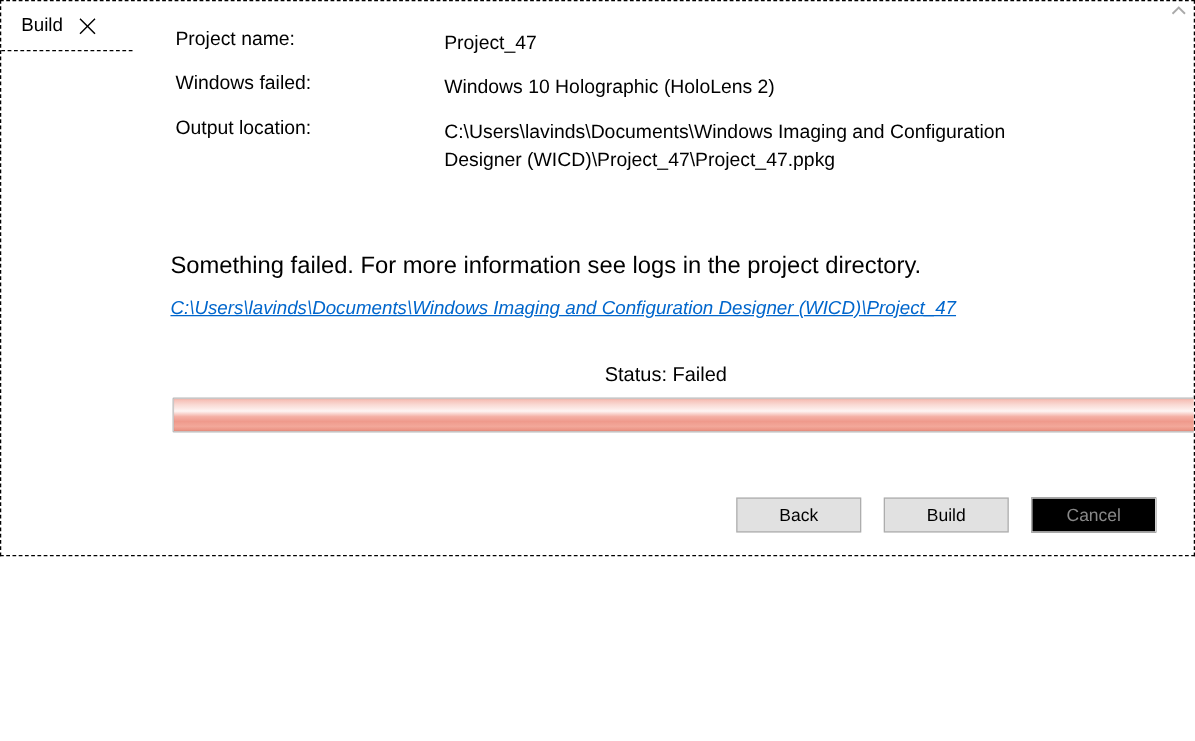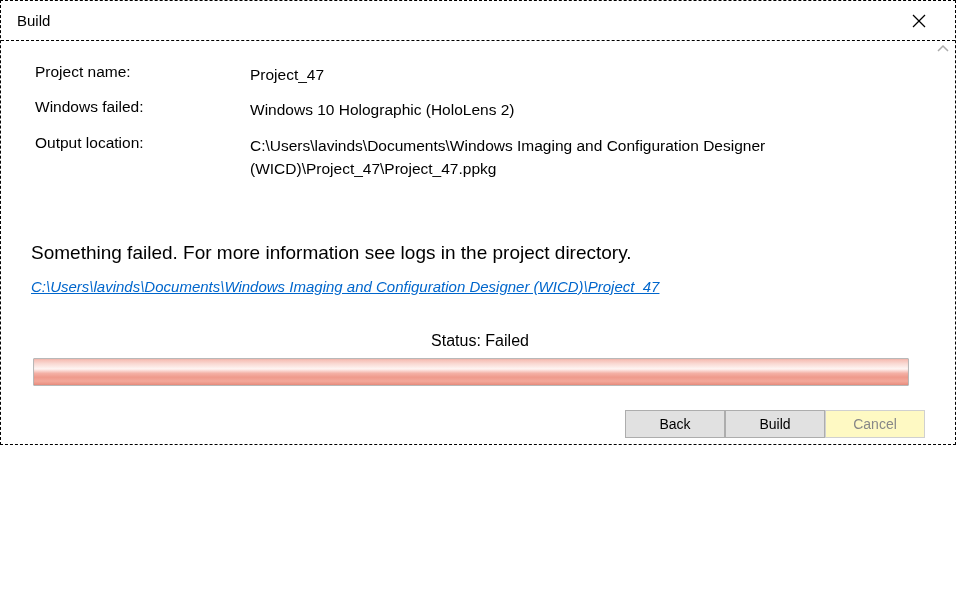--- a/index.html
+++ b/index.html
@@ -14,21 +14,20 @@
       height: 593px;
       overflow: hidden;
       position: relative;
     }
     .window {
       width: 956px;
       height: 445px;
       border: 1px dashed #000;
       background: #fff;
       display: flex;
-      flex-direction: column;
     }
     .title-bar {
       height: 40px;
       display: flex;
       align-items: center;
       justify-content: space-between;
       padding: 0 16px;
       border-bottom: 1px dashed #000;
     }
     .title-bar-text {
@@ -126,37 +125,37 @@
         #fef5f3 38%,
         #f4b0a5 55%,
         #ef9a8c 70%,
         #f3a89a 85%,
         #e88d7e 100%);
       border-radius: 1px;
       box-shadow: inset 0 0 1px rgba(0,0,0,0.15);
     }
     .button-row {
       position: absolute;
-      bottom: 6px;
+      bottom: 18px;
       right: 30px;
       display: flex;
-      gap: 0;
+      gap: 18px;
     }
     .btn {
       width: 100px;
       height: 28px;
       font-family: "Segoe UI", Tahoma, sans-serif;
       font-size: 14px;
       border: 1px solid #adadad;
       background: #e1e1e1;
       cursor: pointer;
       color: #000;
     }
     .btn:disabled {
-      background: #fef9c3;
+      background: #000000;
       color: #888;
       border-color: #d0d0d0;
       cursor: default;
     }
   </style>
 </head>
 <body>
 
 <div class="window">
   <div class="title-bar">

